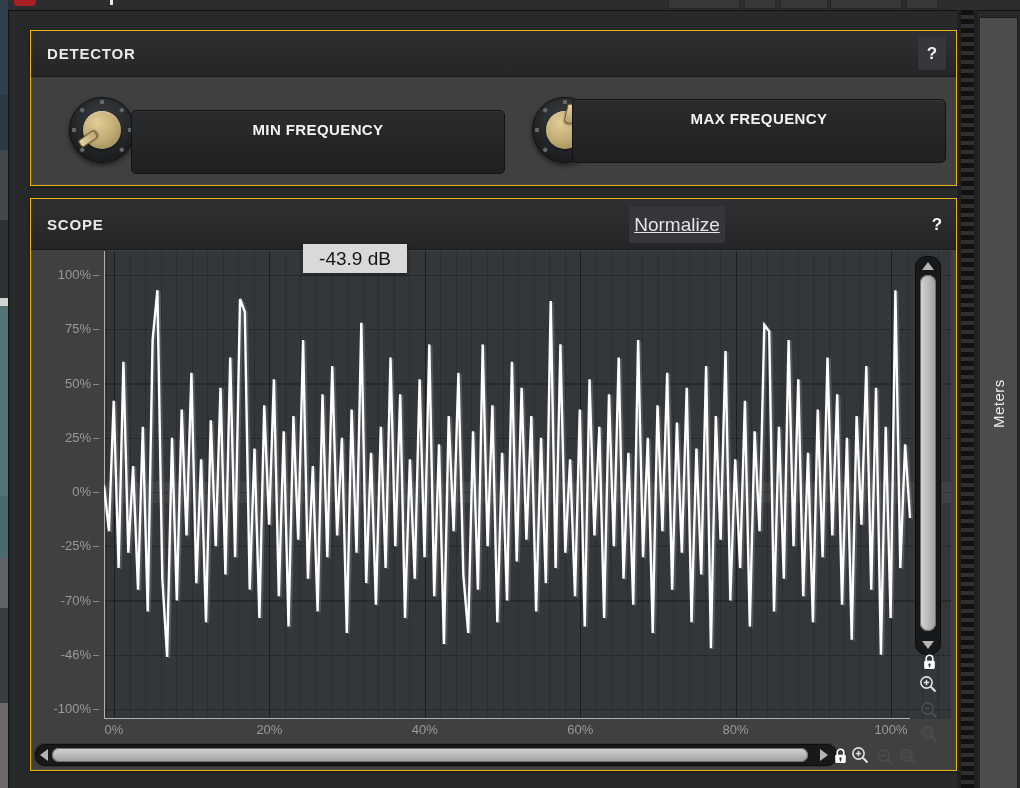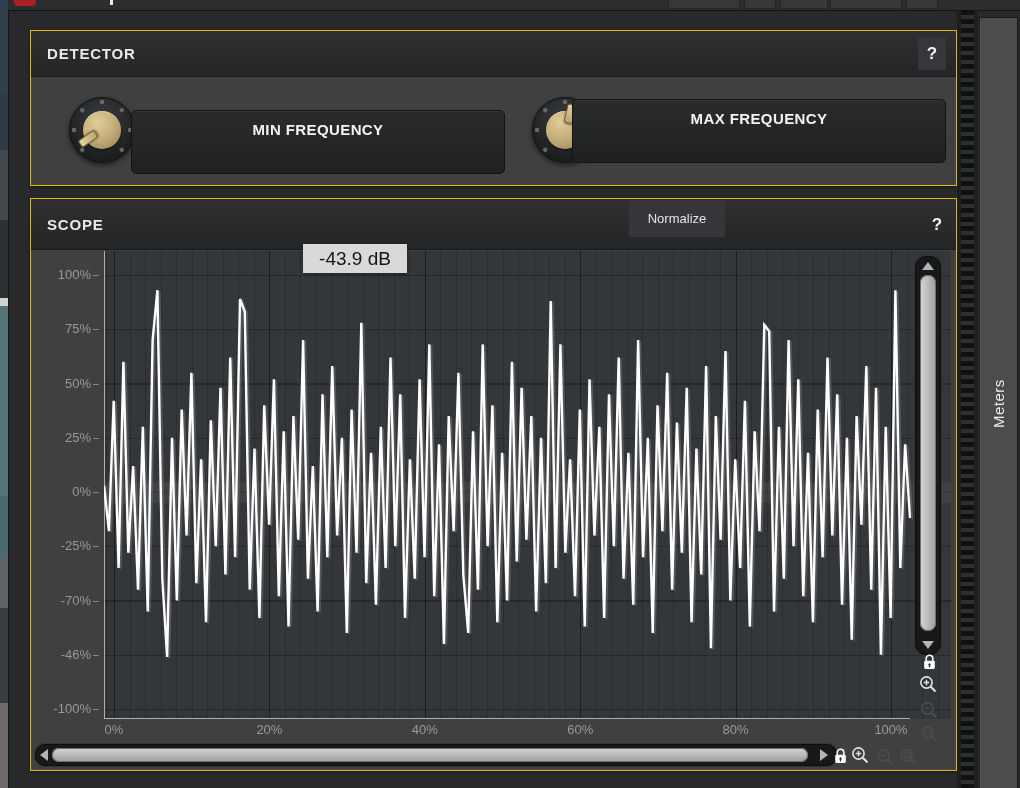--- a/index.html
+++ b/index.html
@@ -31,21 +31,21 @@
   .knob-pointer{position:absolute;left:50%;top:50%;width:7px;height:27px;margin-left:-3.5px;margin-top:-27px;transform-origin:50% 100%;}
   .knob-pointer i{position:absolute;left:0;top:0;width:7px;height:18px;background:linear-gradient(#e5d3a0,#bda471);border:1px solid #6f5c33;border-radius:3px;box-shadow:0 1px 2px rgba(0,0,0,0.5);}
 
   .value-panel{position:absolute;height:62px;width:372px;border-radius:5px;background:linear-gradient(#292b2d,#1e2022);border:1px solid #121314;box-shadow:inset 0 1px 0 rgba(255,255,255,0.05);text-align:center;}
   .vp-label{margin-top:10px;font-weight:700;font-size:15px;color:#f3f3f3;letter-spacing:0.4px;}
   .vp-value{margin-top:5px;font-size:14px;color:#d0d1d2;}
 
   
   #scope-panel{left:30px;top:198px;width:925px;height:571px;}
   #scope-panel .panel-header{height:50px;}
-  .sc-btn{position:absolute;top:1px;height:37px;display:flex;align-items:center;justify-content:center;font-size:13px;color:#e4e4e4;background:#343639;border-radius:2px;cursor:default;}
+  .sc-btn{position:absolute;top:7px;height:37px;display:flex;align-items:center;justify-content:center;font-size:19px;color:#e4e4e4;background:#343639;border-radius:2px;cursor:default;text-decoration:underline;}
   #btn-normalize{left:598px;width:96px;}
   #btn-normalize-above{left:700px;width:188px;color:#ffffff;}
   #scope-help{right:6px;top:7px;width:26px;height:37px;background:transparent;}
 
   #plot{left:73px;top:52px;width:847px;height:468px;
     background-color:#34373a;
     background-image:
       linear-gradient(rgba(255,255,255,0.055),rgba(255,255,255,0.055)),
       repeating-linear-gradient(to right,rgba(0,0,0,0.38) 0 1px,transparent 1px 155.4px),
       repeating-linear-gradient(to right,rgba(0,0,0,0.17) 0 1px,transparent 1px 15.54px),

